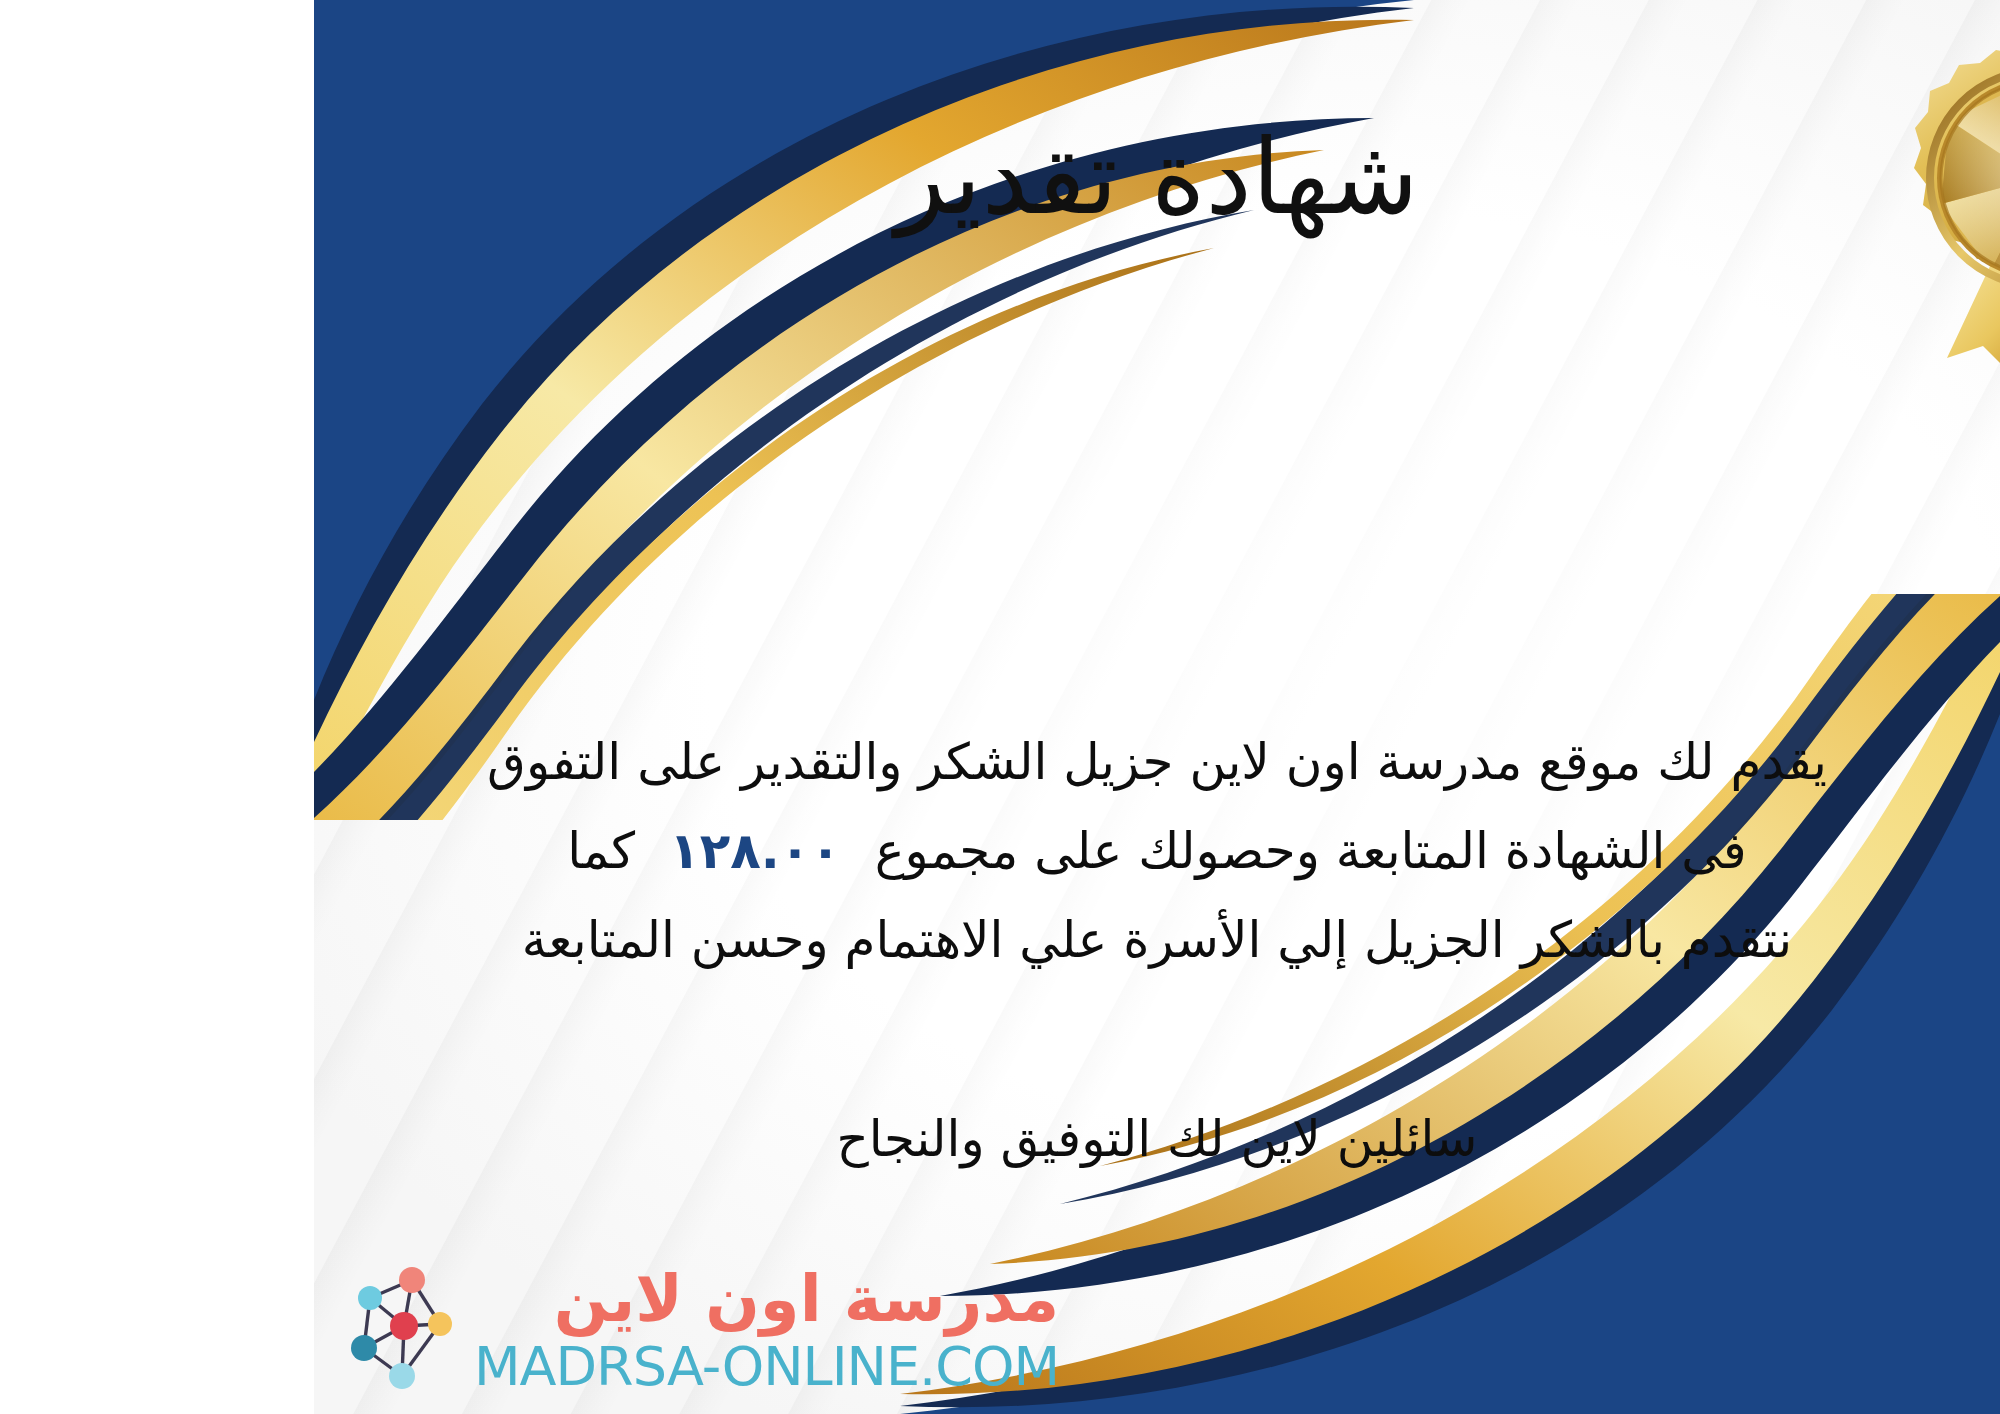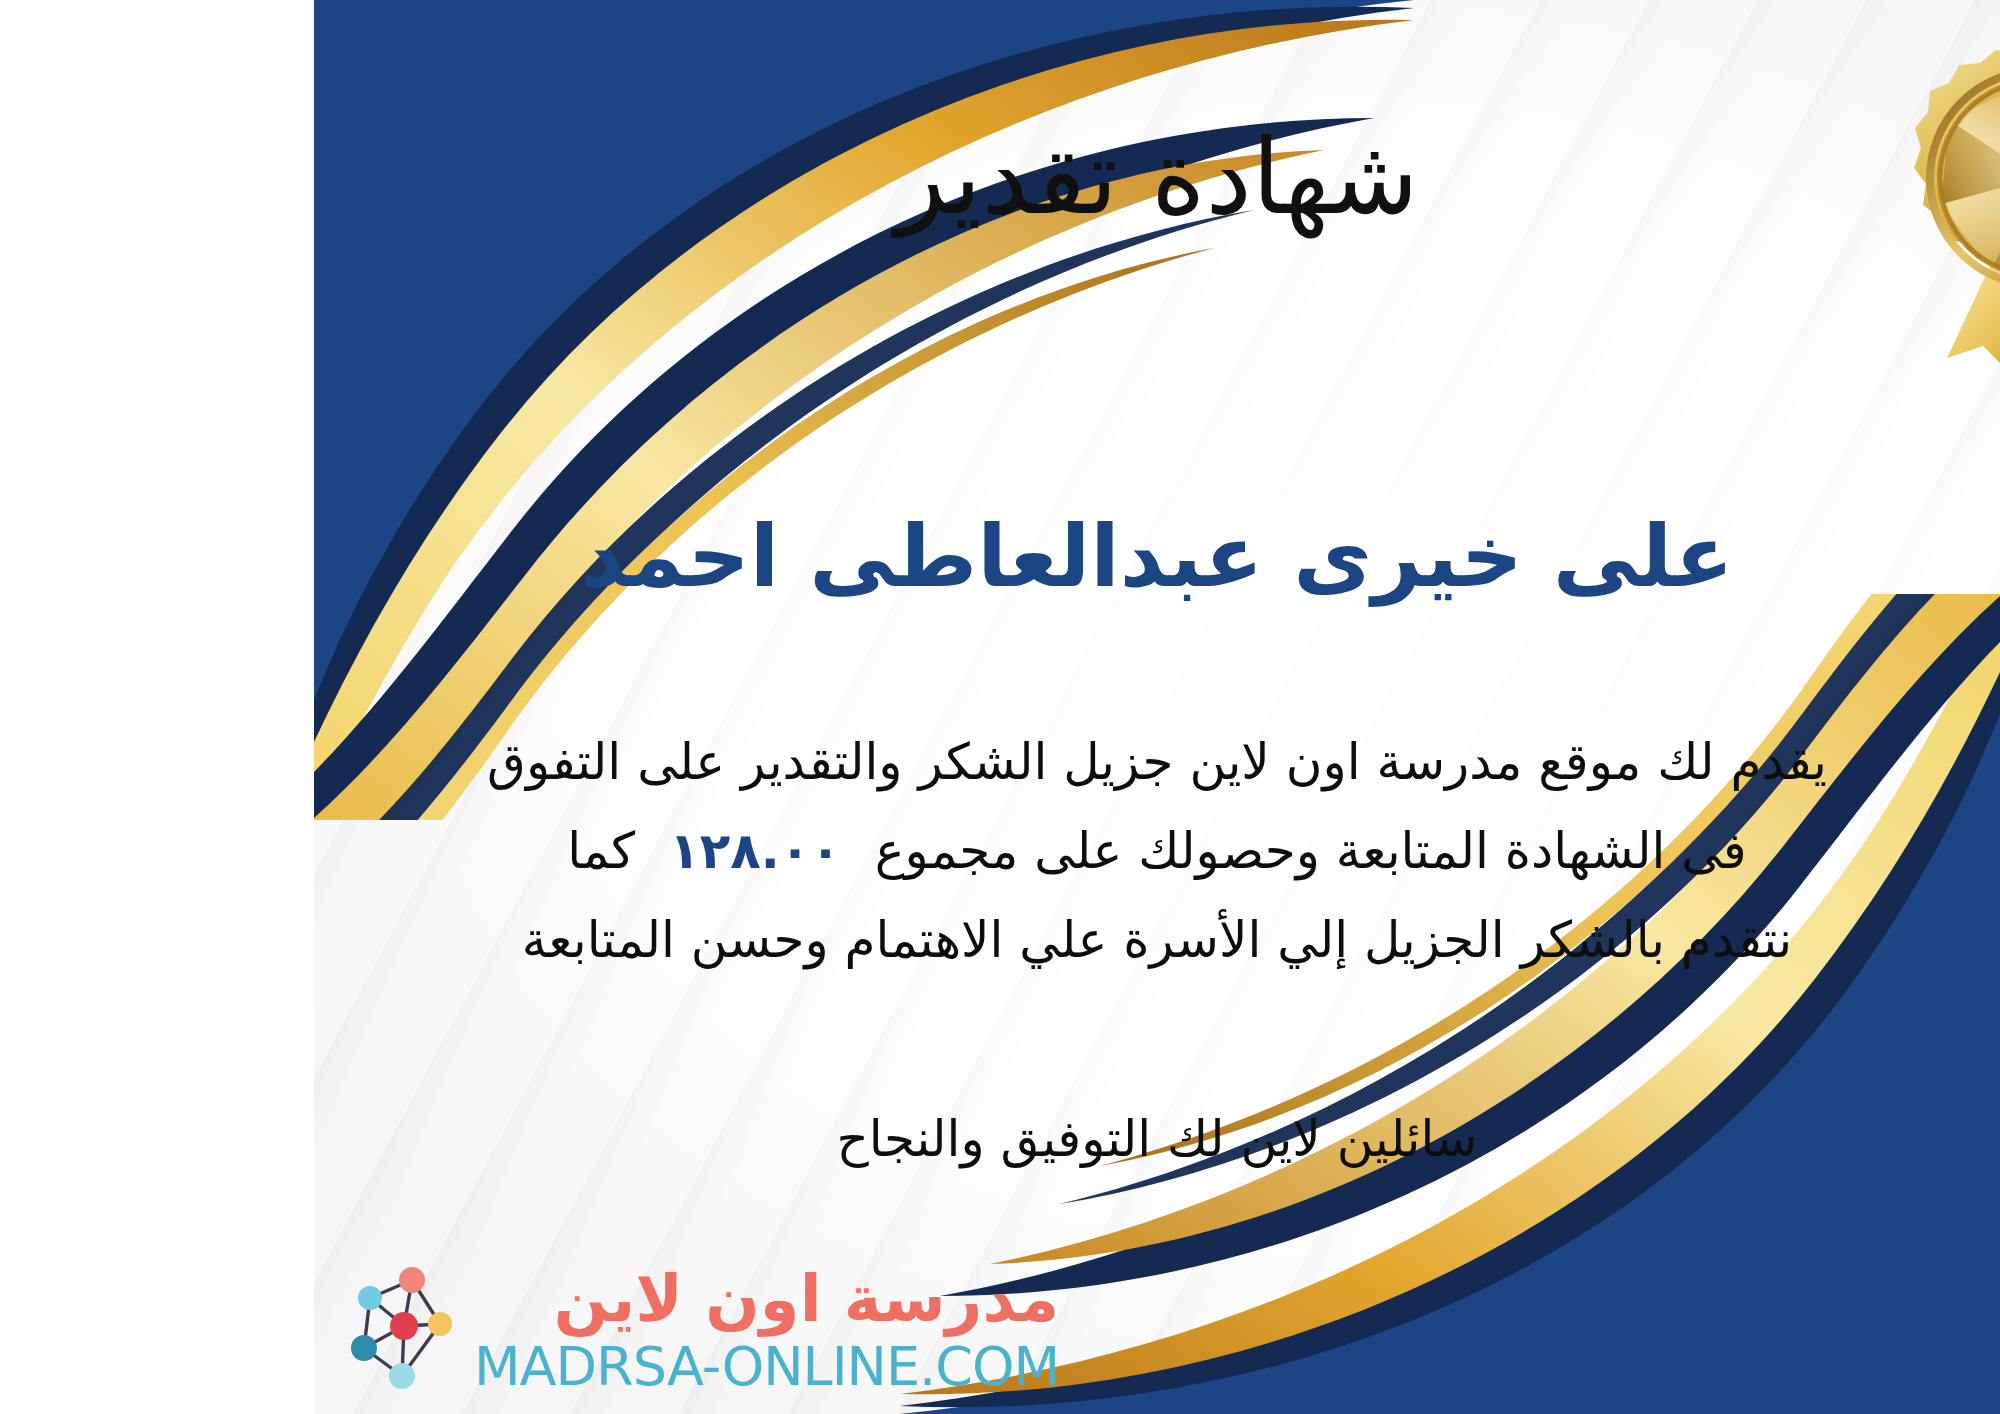--- a/index.html
+++ b/index.html
@@ -264,21 +264,20 @@
       <path d="M150,150 L104,242 L54,176 Z" fill="url(#w1)"></path>
       <path d="M150,150 L54,176 L62,92 Z" fill="url(#w2)"></path>
       <path d="M150,150 L62,92 L150,50 Z" fill="url(#w3)"></path>
       <circle cx="150" cy="150" r="96" fill="url(#faceShade)"></circle>
     </g>
     <circle cx="150" cy="150" r="96" fill="none" stroke="#a5761f" stroke-width="3" opacity="0.7"></circle>
   </svg>
 
   <div class="title">شهادة تقدير</div>
 
-  <div class="student-name">على خيرى عبدالعاطى احمد</div>
 
   <div class="body-block">
     <span class="body-line">يقدم لك موقع مدرسة اون لاين جزيل الشكر  والتقدير على التفوق</span>
     <span class="body-line"><span>فى الشهادة المتابعة وحصولك على مجموع</span><span class="score">١٢٨.٠٠</span><span>كما</span></span>
     <span class="body-line">نتقدم  بالشكر الجزيل إلي الأسرة علي الاهتمام وحسن المتابعة</span>
   </div>
 
   <div class="closing">سائلين لاين لك التوفيق  والنجاح</div>
 
   <div class="brand">

